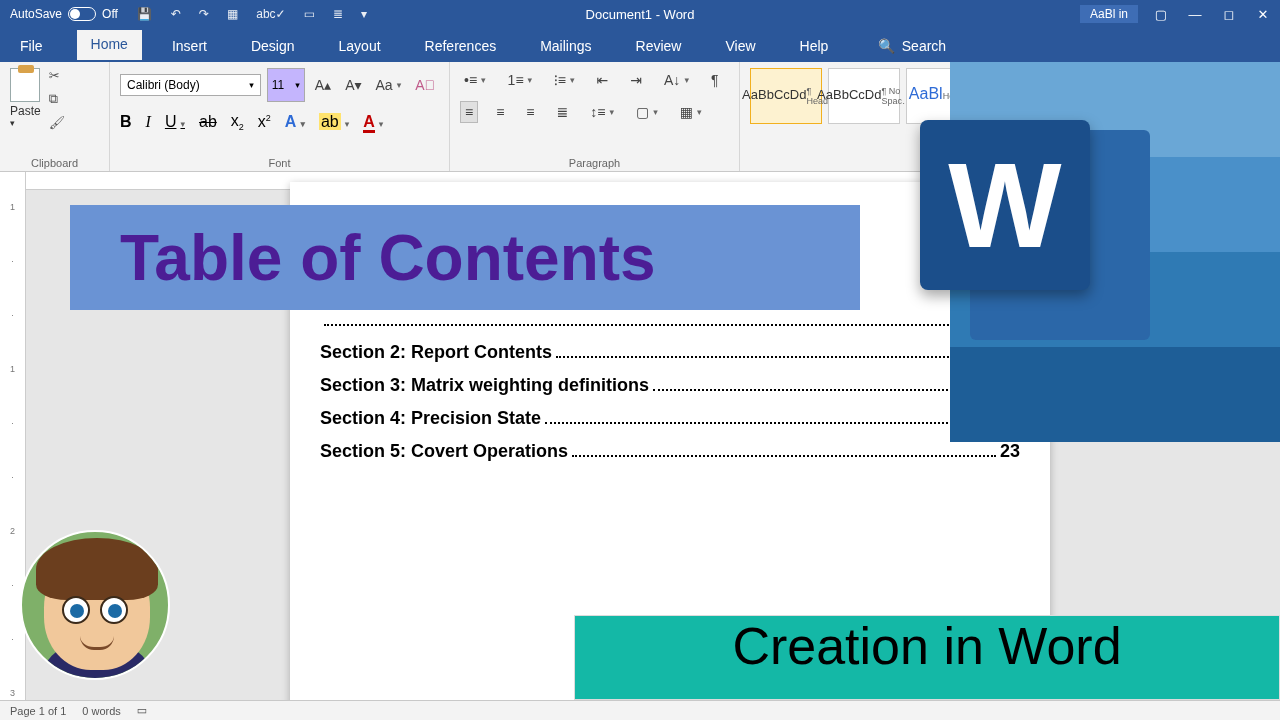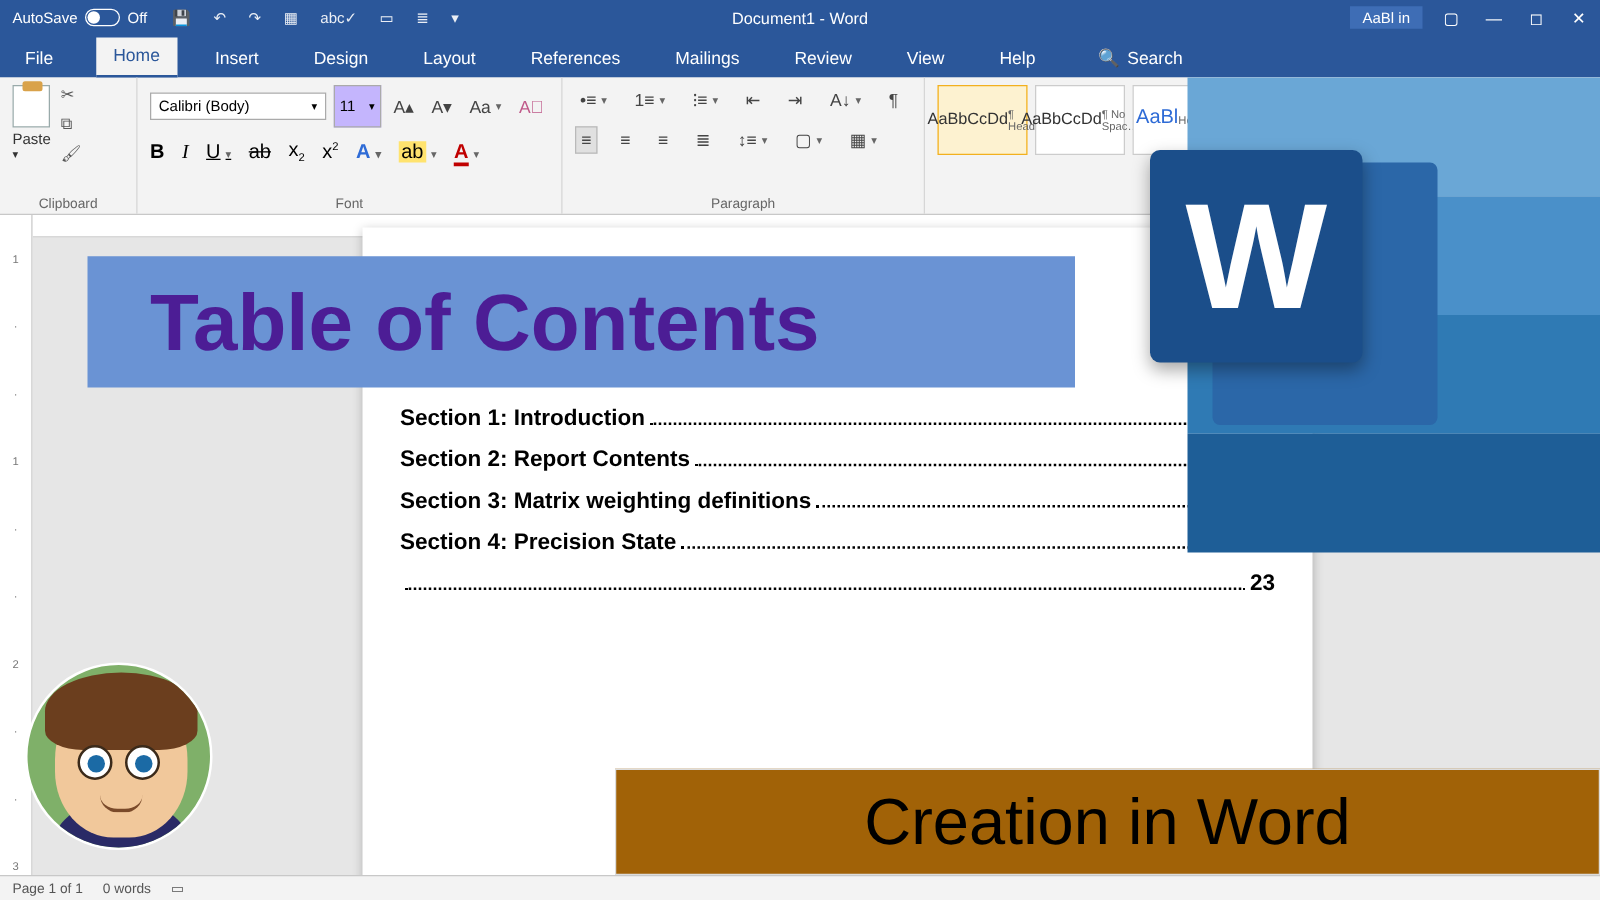--- a/index.html
+++ b/index.html
@@ -55,21 +55,21 @@
   .page { position:absolute; left:290px; top:10px; width:760px; height:560px; background:#fff; box-shadow:0 2px 8px rgba(0,0,0,.25); padding:30px 30px; }
   .toc-line { display:flex; align-items:baseline; font-family:Arial,sans-serif; margin:12px 0; }
   .toc-title { font-weight:bold; font-size:18px; white-space:nowrap; }
   .toc-dots { flex:1; border-bottom:2px dotted #000; margin:0 4px 4px 4px; }
   .toc-page { font-weight:bold; font-size:18px; }
   
   .status { position:absolute; bottom:0; left:0; right:0; height:20px; background:#f3f3f3; border-top:1px solid #c8c8c8; display:flex; align-items:center; font-size:11px; color:#555; padding:0 10px; gap:16px; }
   
   .ov-title { position:absolute; left:70px; top:205px; width:790px; height:105px; background:#6a93d4; display:flex; align-items:center; padding-left:50px; }
   .ov-title span { font-size:64px; font-weight:700; color:#4c1d95; font-family:Arial,sans-serif; }
-  .ov-sub { position:absolute; right:0; bottom:20px; width:788px; height:85px; background:#a16207; border:1px solid #dcdcdc; display:flex; align-items:center; justify-content:center; }
+  .ov-sub { position:absolute; right:0; bottom:20px; width:706px; height:85px; background:#14b8a6; border:1px solid #dcdcdc; display:flex; justify-content:center; }
   .ov-sub span { font-size:52px; color:#000; font-family:Arial,sans-serif; }
   .avatar { position:absolute; left:20px; bottom:40px; width:150px; height:150px; border-radius:50%; overflow:hidden; background:#7fb069; border:2px solid #fff; }
   .avatar .face { position:absolute; left:22px; top:18px; width:106px; height:120px; background:#f1c89b; border-radius:48% 48% 44% 44%; }
   .avatar .hair { position:absolute; left:14px; top:6px; width:122px; height:62px; background:#6b3e1e; border-radius:60% 60% 30% 30%; }
   .avatar .eye { position:absolute; width:28px; height:28px; background:#fff; border-radius:50%; top:64px; border:2px solid #3b2a1a; }
   .avatar .eye.l { left:40px; } .avatar .eye.r { right:40px; }
   .avatar .eye::after { content:""; position:absolute; left:6px; top:6px; width:14px; height:14px; background:#1b6aa5; border-radius:50%; }
   .avatar .mouth { position:absolute; left:58px; top:104px; width:34px; height:14px; border-bottom:3px solid #7a4a2a; border-radius:0 0 20px 20px; }
   .avatar .shirt { position:absolute; bottom:-6px; left:18px; width:114px; height:40px; background:#2a2a66; border-radius:40px 40px 0 0; }
   
@@ -234,40 +234,40 @@
     <span>·</span>
     <span>2</span>
     <span>·</span>
     <span>·</span>
     <span>3</span>
   </div>
 
   <div class="page">
     <div style="height:100px"></div>
     <div class="toc-line">
-      <span class="toc-title">Section 1: Introduction</span>
       <span class="toc-dots"></span>
       <span class="toc-page"></span>
     </div>
     <div class="toc-line">
       <span class="toc-title">Section 2: Report Contents</span>
       <span class="toc-dots"></span>
       <span class="toc-page"></span>
     </div>
     <div class="toc-line">
       <span class="toc-title">Section 3: Matrix weighting definitions</span>
       <span class="toc-dots"></span>
       <span class="toc-page">12</span>
     </div>
     <div class="toc-line">
       <span class="toc-title">Section 4: Precision State</span>
       <span class="toc-dots"></span>
       <span class="toc-page">21</span>
     </div>
     <div class="toc-line">
+      <span class="toc-title">Section 5: Covert Operations</span>
       <span class="toc-dots"></span>
       <span class="toc-page">23</span>
     </div>
   </div>
 </div>
 
 <div class="status">
   <span>Page 1 of 1</span>
   <span>0 words</span>
   <span>▭</span>

